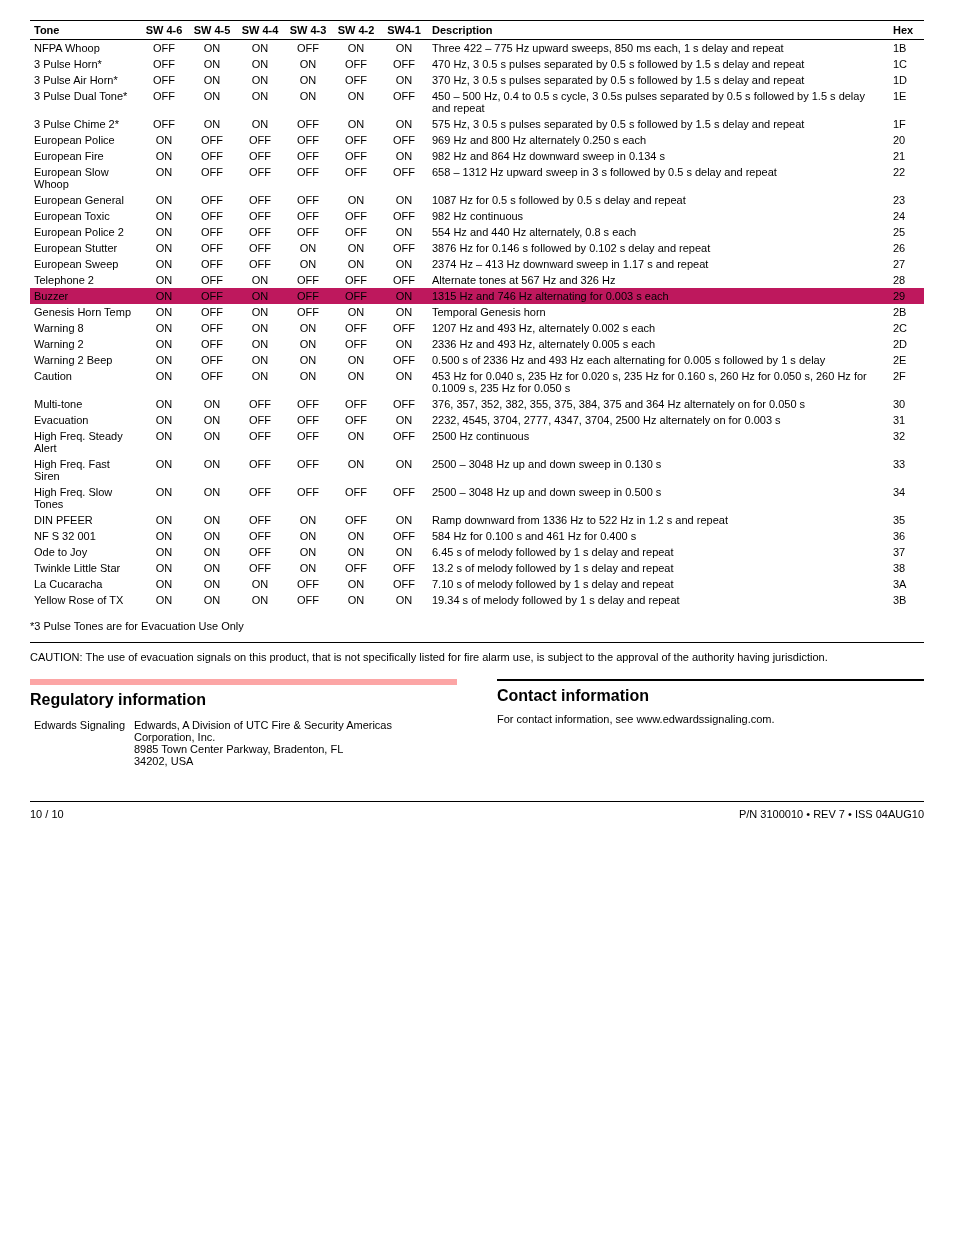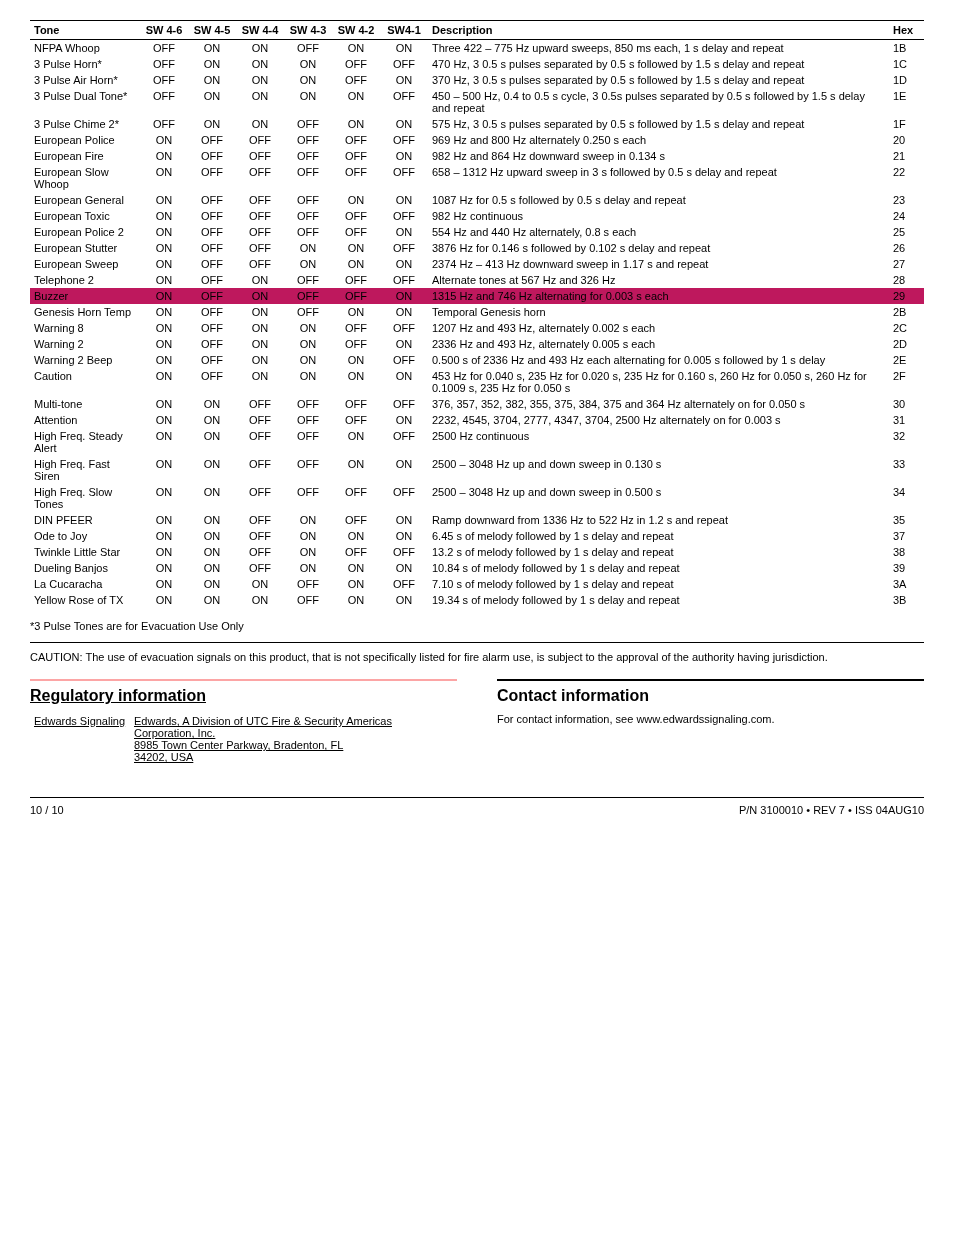--- a/index.html
+++ b/index.html
@@ -42,23 +42,22 @@
       border-top: 1px solid #000;
       padding-top: 8px;
     }
     .bottom-sections {
       display: flex;
       gap: 40px;
       margin-top: 10px;
     }
     .section-left {
       flex: 1;
-      border-top: 2px solid #fca5a5;
+      border-top: 6px solid #fca5a5;
       padding-top: 6px;
-      text-decoration: underline;
     }
     .section-right {
       flex: 1;
       border-top: 2px solid #000;
       padding-top: 6px;
     }
     .section-title {
       font-size: 16px;
       font-weight: bold;
       margin-bottom: 8px;
@@ -328,21 +327,21 @@
         <td style="text-align: center;">ON</td>
         <td style="text-align: center;">ON</td>
         <td style="text-align: center;">OFF</td>
         <td style="text-align: center;">OFF</td>
         <td style="text-align: center;">OFF</td>
         <td style="text-align: center;">OFF</td>
         <td>376, 357, 352, 382, 355, 375, 384, 375 and 364 Hz alternately on for 0.050 s</td>
         <td>30</td>
       </tr>
       <tr style="background: rgb(255, 255, 255);">
-        <td>Attention</td>
+        <td>Evacuation</td>
         <td style="text-align: center;">ON</td>
         <td style="text-align: center;">ON</td>
         <td style="text-align: center;">OFF</td>
         <td style="text-align: center;">OFF</td>
         <td style="text-align: center;">OFF</td>
         <td style="text-align: center;">ON</td>
         <td>2232, 4545, 3704, 2777, 4347, 3704, 2500 Hz alternately on for 0.003 s</td>
         <td>31</td>
       </tr>
       <tr>
@@ -382,20 +381,31 @@
         <td>DIN PFEER</td>
         <td style="text-align: center;">ON</td>
         <td style="text-align: center;">ON</td>
         <td style="text-align: center;">OFF</td>
         <td style="text-align: center;">ON</td>
         <td style="text-align: center;">OFF</td>
         <td style="text-align: center;">ON</td>
         <td>Ramp downward from 1336 Hz to 522 Hz in 1.2 s and repeat</td>
         <td>35</td>
       </tr>
+      <tr>
+        <td>NF S 32 001</td>
+        <td style="text-align: center;">ON</td>
+        <td style="text-align: center;">ON</td>
+        <td style="text-align: center;">OFF</td>
+        <td style="text-align: center;">ON</td>
+        <td style="text-align: center;">ON</td>
+        <td style="text-align: center;">OFF</td>
+        <td>584 Hz for 0.100 s and 461 Hz for 0.400 s</td>
+        <td>36</td>
+      </tr>
       <tr style="background: rgb(255, 255, 255);">
         <td>Ode to Joy</td>
         <td style="text-align: center;">ON</td>
         <td style="text-align: center;">ON</td>
         <td style="text-align: center;">OFF</td>
         <td style="text-align: center;">ON</td>
         <td style="text-align: center;">ON</td>
         <td style="text-align: center;">ON</td>
         <td>6.45 s of melody followed by 1 s delay and repeat</td>
         <td>37</td>
@@ -403,31 +413,20 @@
       <tr>
         <td>Twinkle Little Star</td>
         <td style="text-align: center;">ON</td>
         <td style="text-align: center;">ON</td>
         <td style="text-align: center;">OFF</td>
         <td style="text-align: center;">ON</td>
         <td style="text-align: center;">OFF</td>
         <td style="text-align: center;">OFF</td>
         <td>13.2 s of melody followed by 1 s delay and repeat</td>
         <td>38</td>
-      </tr>
-      <tr style="background: rgb(255, 255, 255);">
-        <td>Dueling Banjos</td>
-        <td style="text-align: center;">ON</td>
-        <td style="text-align: center;">ON</td>
-        <td style="text-align: center;">OFF</td>
-        <td style="text-align: center;">ON</td>
-        <td style="text-align: center;">ON</td>
-        <td style="text-align: center;">ON</td>
-        <td>10.84 s of melody followed by 1 s delay and repeat</td>
-        <td>39</td>
       </tr>
       <tr>
         <td>La Cucaracha</td>
         <td style="text-align: center;">ON</td>
         <td style="text-align: center;">ON</td>
         <td style="text-align: center;">ON</td>
         <td style="text-align: center;">OFF</td>
         <td style="text-align: center;">ON</td>
         <td style="text-align: center;">OFF</td>
         <td>7.10 s of melody followed by 1 s delay and repeat</td>

